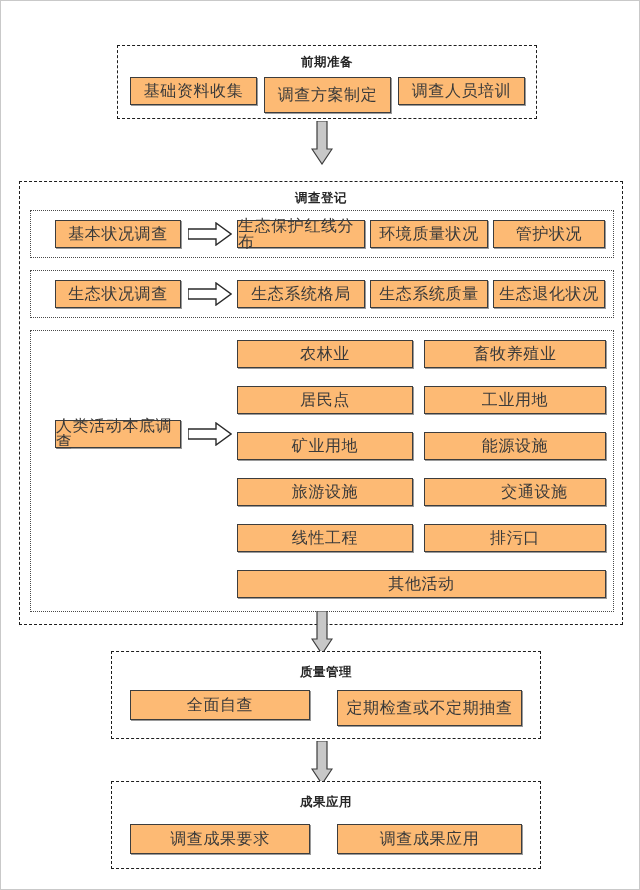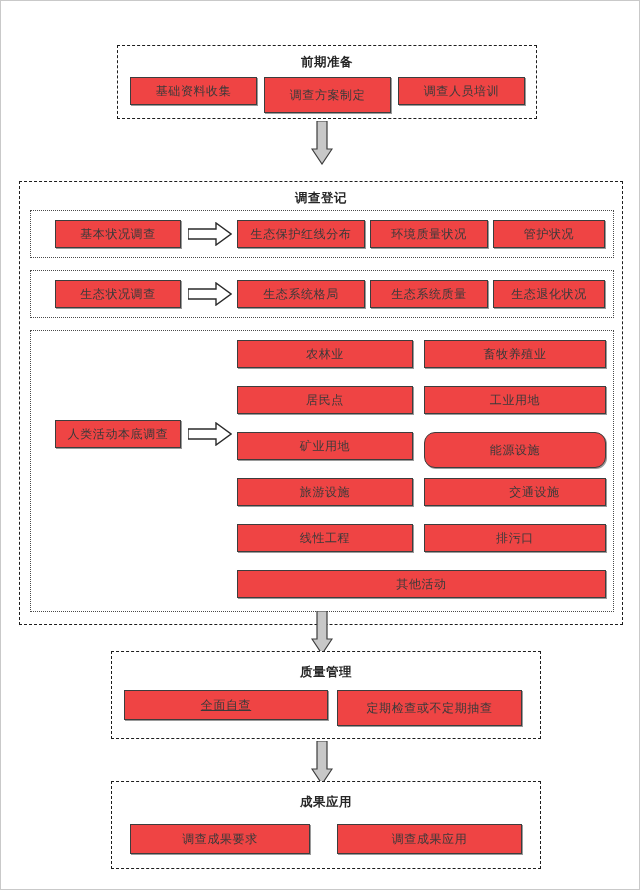--- a/index.html
+++ b/index.html
@@ -45,25 +45,25 @@
     font-size: 12.5px;
     letter-spacing: 0.5px;
     color: #262626;
   }
 
   
   .node {
     position: absolute;
     box-sizing: border-box;
     border: 1.4px solid #3d3d3d;
-    background: #ef4444;
+    background: #fdba74;
     display: flex;
     align-items: center;
     justify-content: center;
-    font-size: 12px;
+    font-size: 16px;
     line-height: 1;
     color: #3a3a3a;
     letter-spacing: 0.6px;
     box-shadow: 1px 1px 0 #9a9a9a;
   }
 
   
   .arrow-down {
     position: absolute;
   }
@@ -121,39 +121,39 @@
         <polygon points="0,7 28,7 28,1 43,12 28,23 28,17 0,17" fill="#ffffff" stroke="#2b2b2b" stroke-width="1.4"></polygon>
       </svg>
 
       <div class="node" style="left:206px; top:9px; width:176px; height:28px;">农林业</div>
       <div class="node" style="left:393px; top:9px; width:182px; height:28px;">畜牧养殖业</div>
 
       <div class="node" style="left:206px; top:55px; width:176px; height:28px;">居民点</div>
       <div class="node" style="left:393px; top:55px; width:182px; height:28px;">工业用地</div>
 
       <div class="node" style="left:206px; top:101px; width:176px; height:28px;">矿业用地</div>
-      <div class="node" style="left:393px; top:101px; width:182px; height:36px;border-radius:11px;">能源设施</div>
+      <div class="node" style="left:393px; top:101px; width:182px; height:28px;">能源设施</div>
 
       <div class="node" style="left:206px; top:147px; width:176px; height:28px;">旅游设施</div>
       <div class="node" style="left:393px; top:147px; width:182px; height:28px;padding-left:39px;">交通设施</div>
 
       <div class="node" style="left:206px; top:193px; width:176px; height:28px;">线性工程</div>
       <div class="node" style="left:393px; top:193px; width:182px; height:28px;">排污口</div>
 
       <div class="node" style="left:206px; top:239px; width:369px; height:28px;">其他活动</div>
     </div>
   </div>
 
   <svg class="arrow-down" style="left:310px; top:610px;" width="22" height="44" viewBox="0 0 22 44">
     <polygon points="6,0 16,0 16,28 21,28 11,43 1,28 6,28" fill="#c8c8c8" stroke="#3d3d3d" stroke-width="1.2"></polygon>
   </svg>
 
   <div class="panel panel-dashed" style="left:110px; top:650px; width:430px; height:88px;">
     <div class="panel-title" style="top:12px;">质量管理</div>
-    <div class="node" style="left:12px; top:38px; width:204px; height:30px;text-decoration:underline;">全面自查</div>
+    <div class="node" style="left:18px; top:38px; width:180px; height:30px;">全面自查</div>
     <div class="node" style="left:225px; top:38px; width:185px; height:36px;">定期检查或不定期抽查</div>
   </div>
 
   <svg class="arrow-down" style="left:310px; top:740px;" width="22" height="44" viewBox="0 0 22 44">
     <polygon points="6,0 16,0 16,28 21,28 11,43 1,28 6,28" fill="#c8c8c8" stroke="#3d3d3d" stroke-width="1.2"></polygon>
   </svg>
 
   <div class="panel panel-dashed" style="left:110px; top:780px; width:430px; height:88px;">
     <div class="panel-title" style="top:12px;">成果应用</div>
     <div class="node" style="left:18px; top:42px; width:180px; height:30px;">调查成果要求</div>

